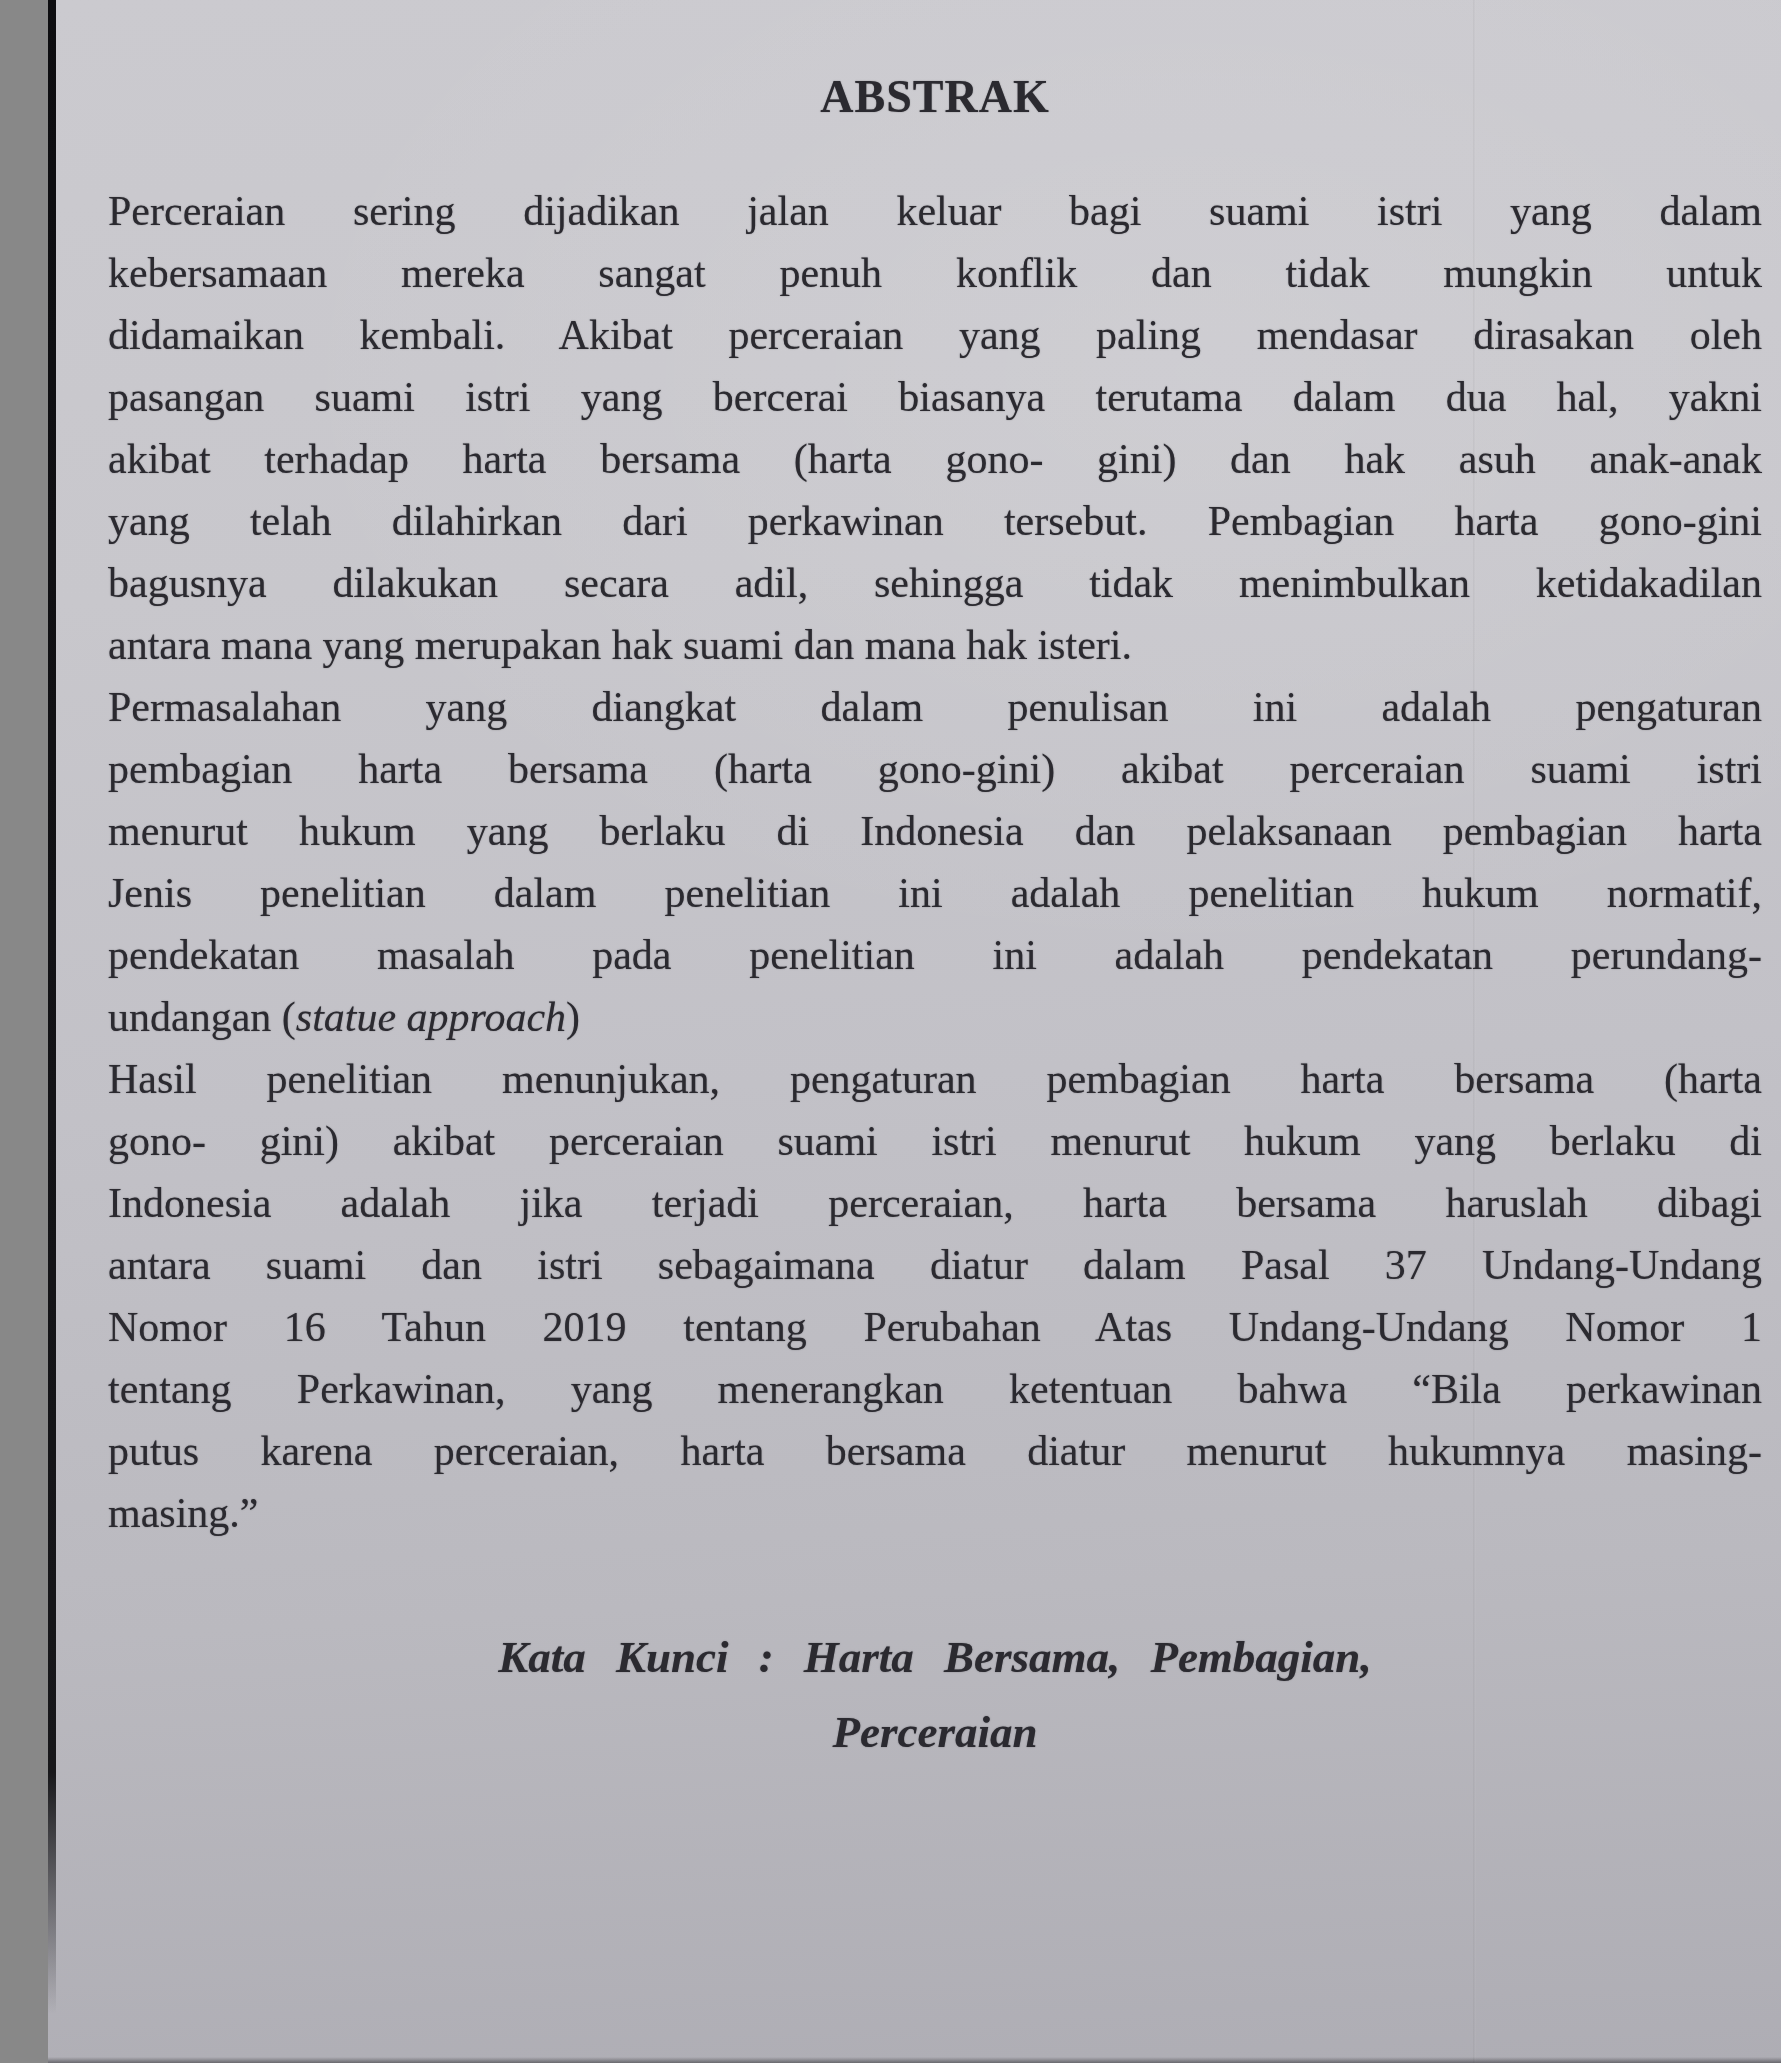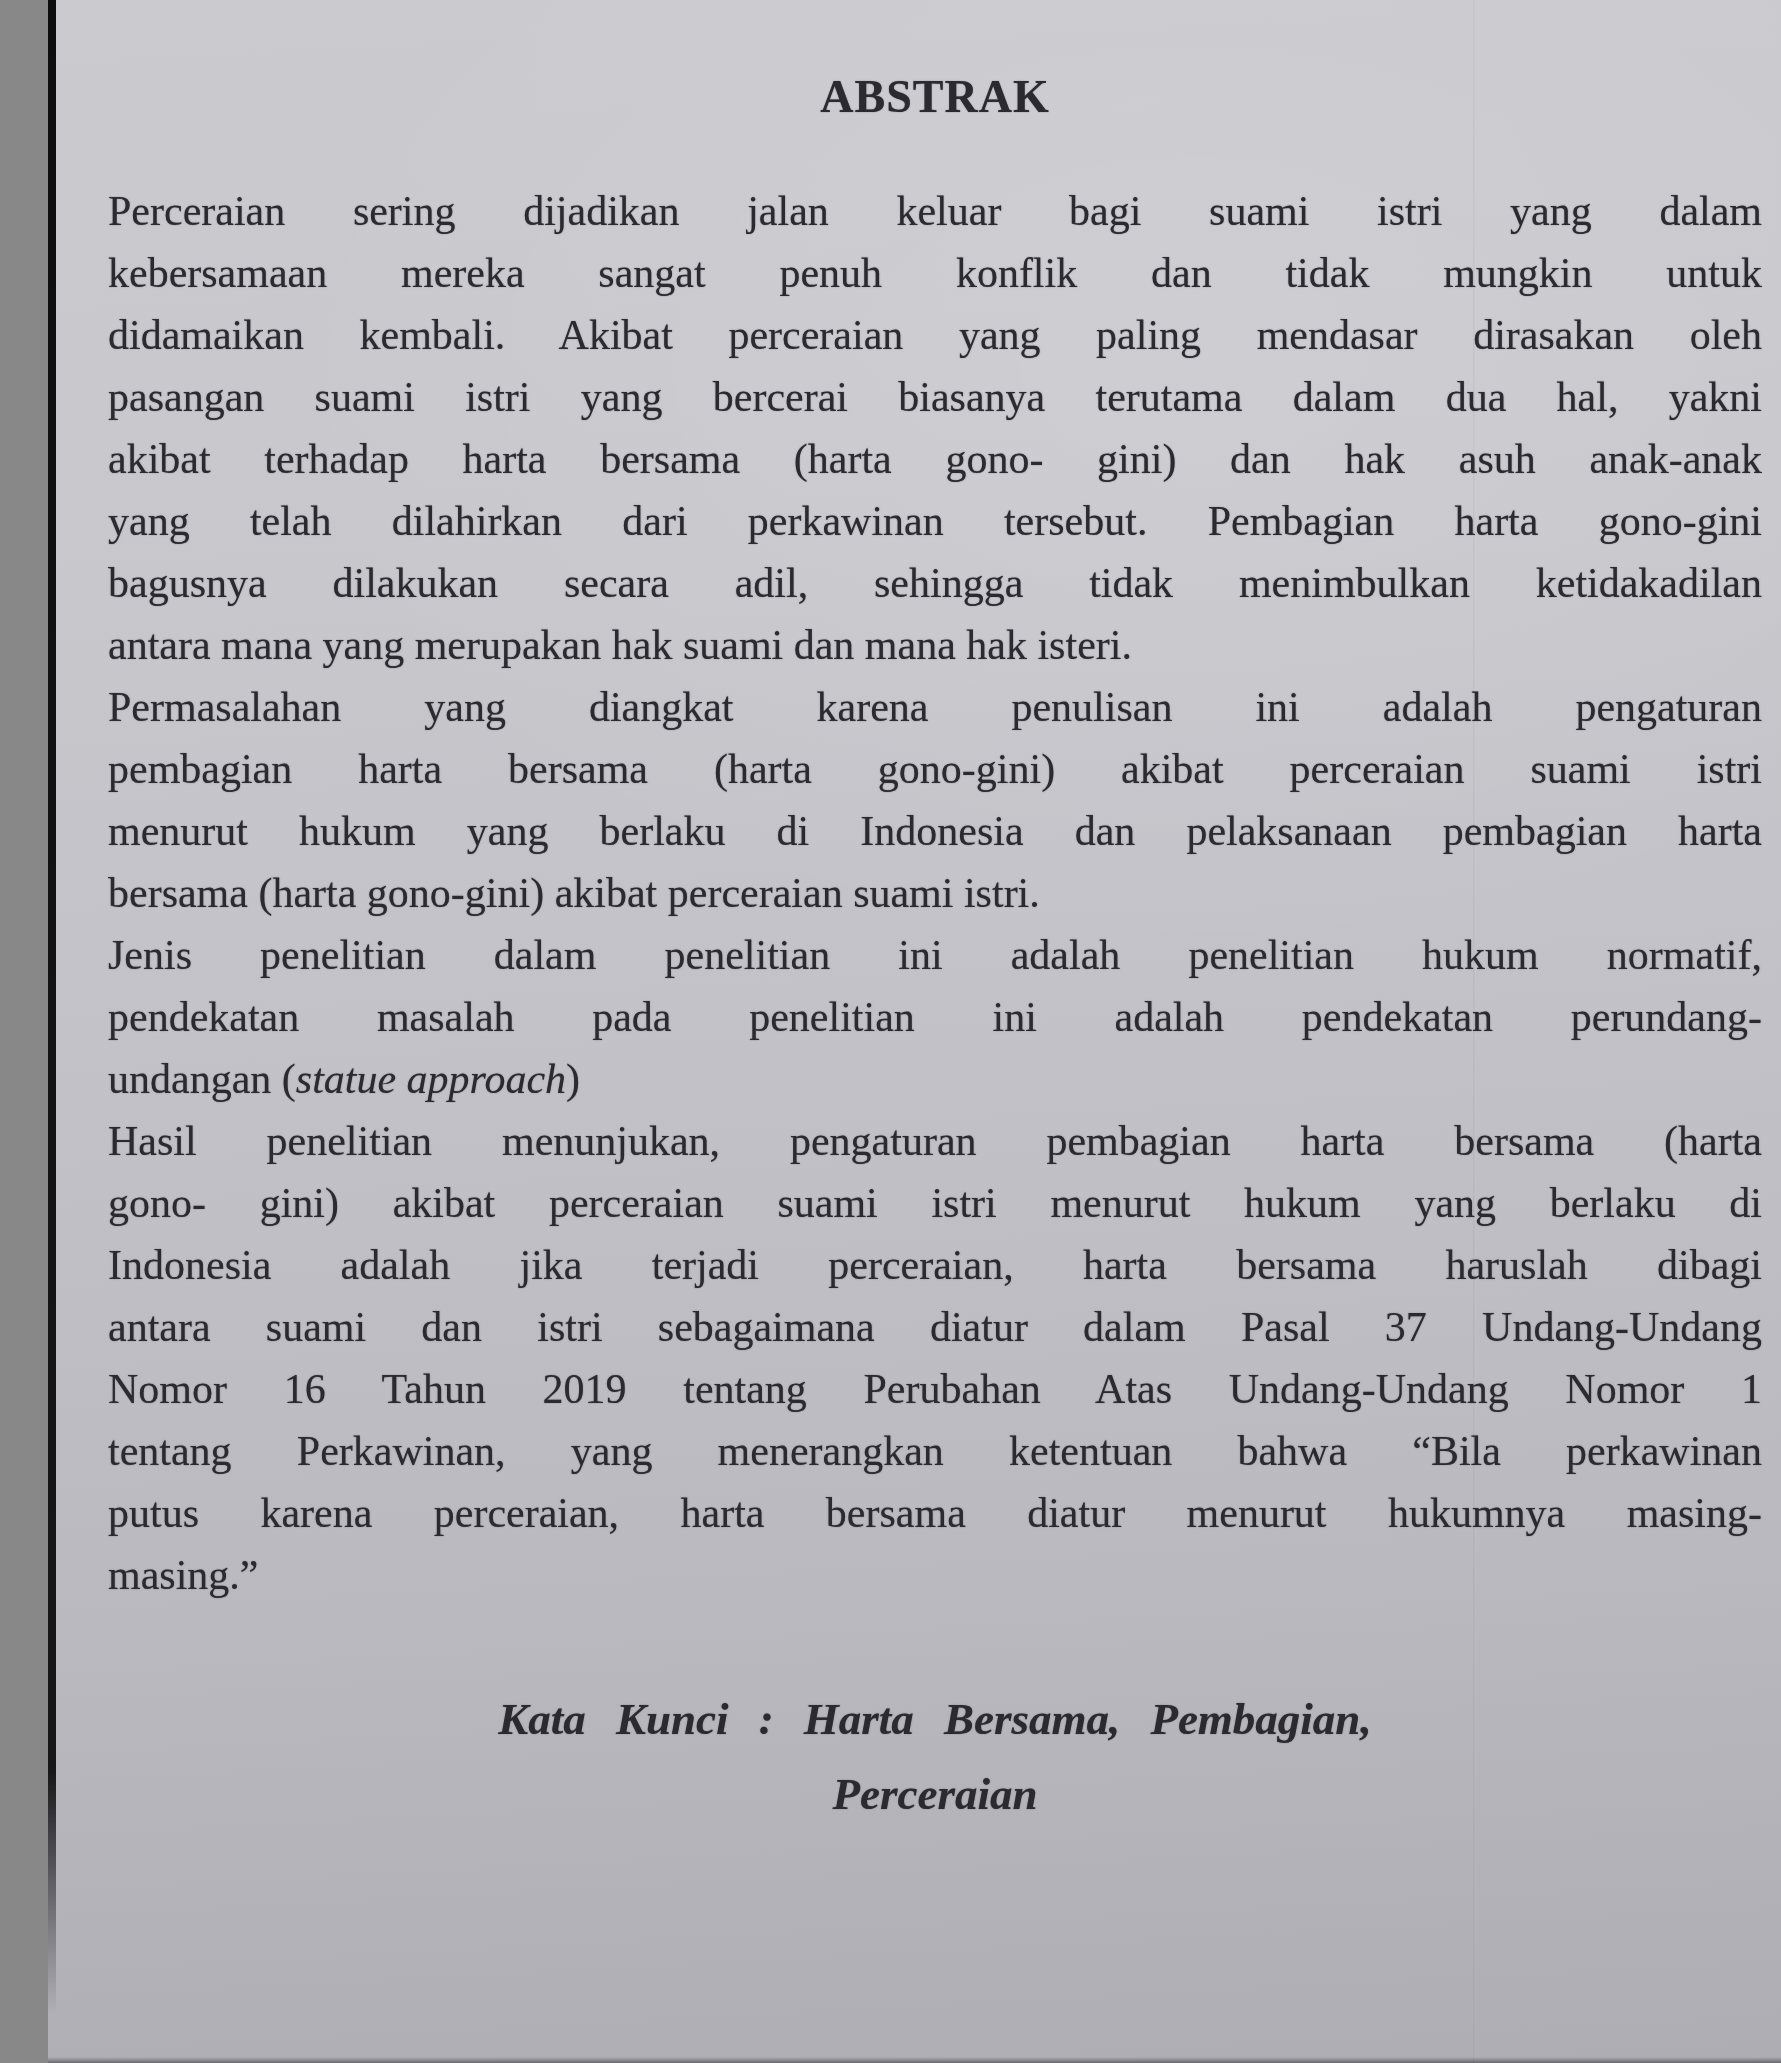--- a/index.html
+++ b/index.html
@@ -105,24 +105,23 @@
           <div class="line"><span>Perceraian sering dijadikan jalan keluar bagi suami istri yang dalam</span></div>
           <div class="line"><span>kebersamaan mereka sangat penuh konflik dan tidak mungkin untuk</span></div>
           <div class="line"><span>didamaikan kembali. Akibat perceraian yang paling mendasar dirasakan oleh</span></div>
           <div class="line"><span>pasangan suami istri yang bercerai biasanya terutama dalam dua hal, yakni</span></div>
           <div class="line"><span>akibat terhadap harta bersama (harta gono- gini) dan hak asuh anak-anak</span></div>
           <div class="line"><span>yang telah dilahirkan dari perkawinan tersebut. Pembagian harta gono-gini</span></div>
           <div class="line"><span>bagusnya dilakukan secara adil, sehingga tidak menimbulkan ketidakadilan</span></div>
           <div class="line last"><span>antara mana yang merupakan hak suami dan mana hak isteri.</span></div>
         </div>
         <div class="para">
-          <div class="line"><span>Permasalahan yang diangkat karena penulisan ini adalah pengaturan</span></div>
+          <div class="line"><span>Permasalahan yang diangkat dalam penulisan ini adalah pengaturan</span></div>
           <div class="line"><span>pembagian harta bersama (harta gono-gini) akibat perceraian suami istri</span></div>
           <div class="line"><span>menurut hukum yang berlaku di Indonesia dan pelaksanaan pembagian harta</span></div>
-          <div class="line last"><span>bersama (harta gono-gini) akibat perceraian suami istri.</span></div>
         </div>
         <div class="para">
           <div class="line"><span>Jenis penelitian dalam penelitian ini adalah penelitian hukum normatif,</span></div>
           <div class="line"><span>pendekatan masalah pada penelitian ini adalah pendekatan perundang-</span></div>
           <div class="line last"><span>undangan (</span><span class="italic">statue approach</span><span>)</span></div>
         </div>
         <div class="para">
           <div class="line"><span>Hasil penelitian menunjukan, pengaturan pembagian harta bersama (harta</span></div>
           <div class="line"><span>gono- gini) akibat perceraian suami istri menurut hukum yang berlaku di</span></div>
           <div class="line"><span>Indonesia adalah jika terjadi perceraian, harta bersama haruslah dibagi</span></div>

